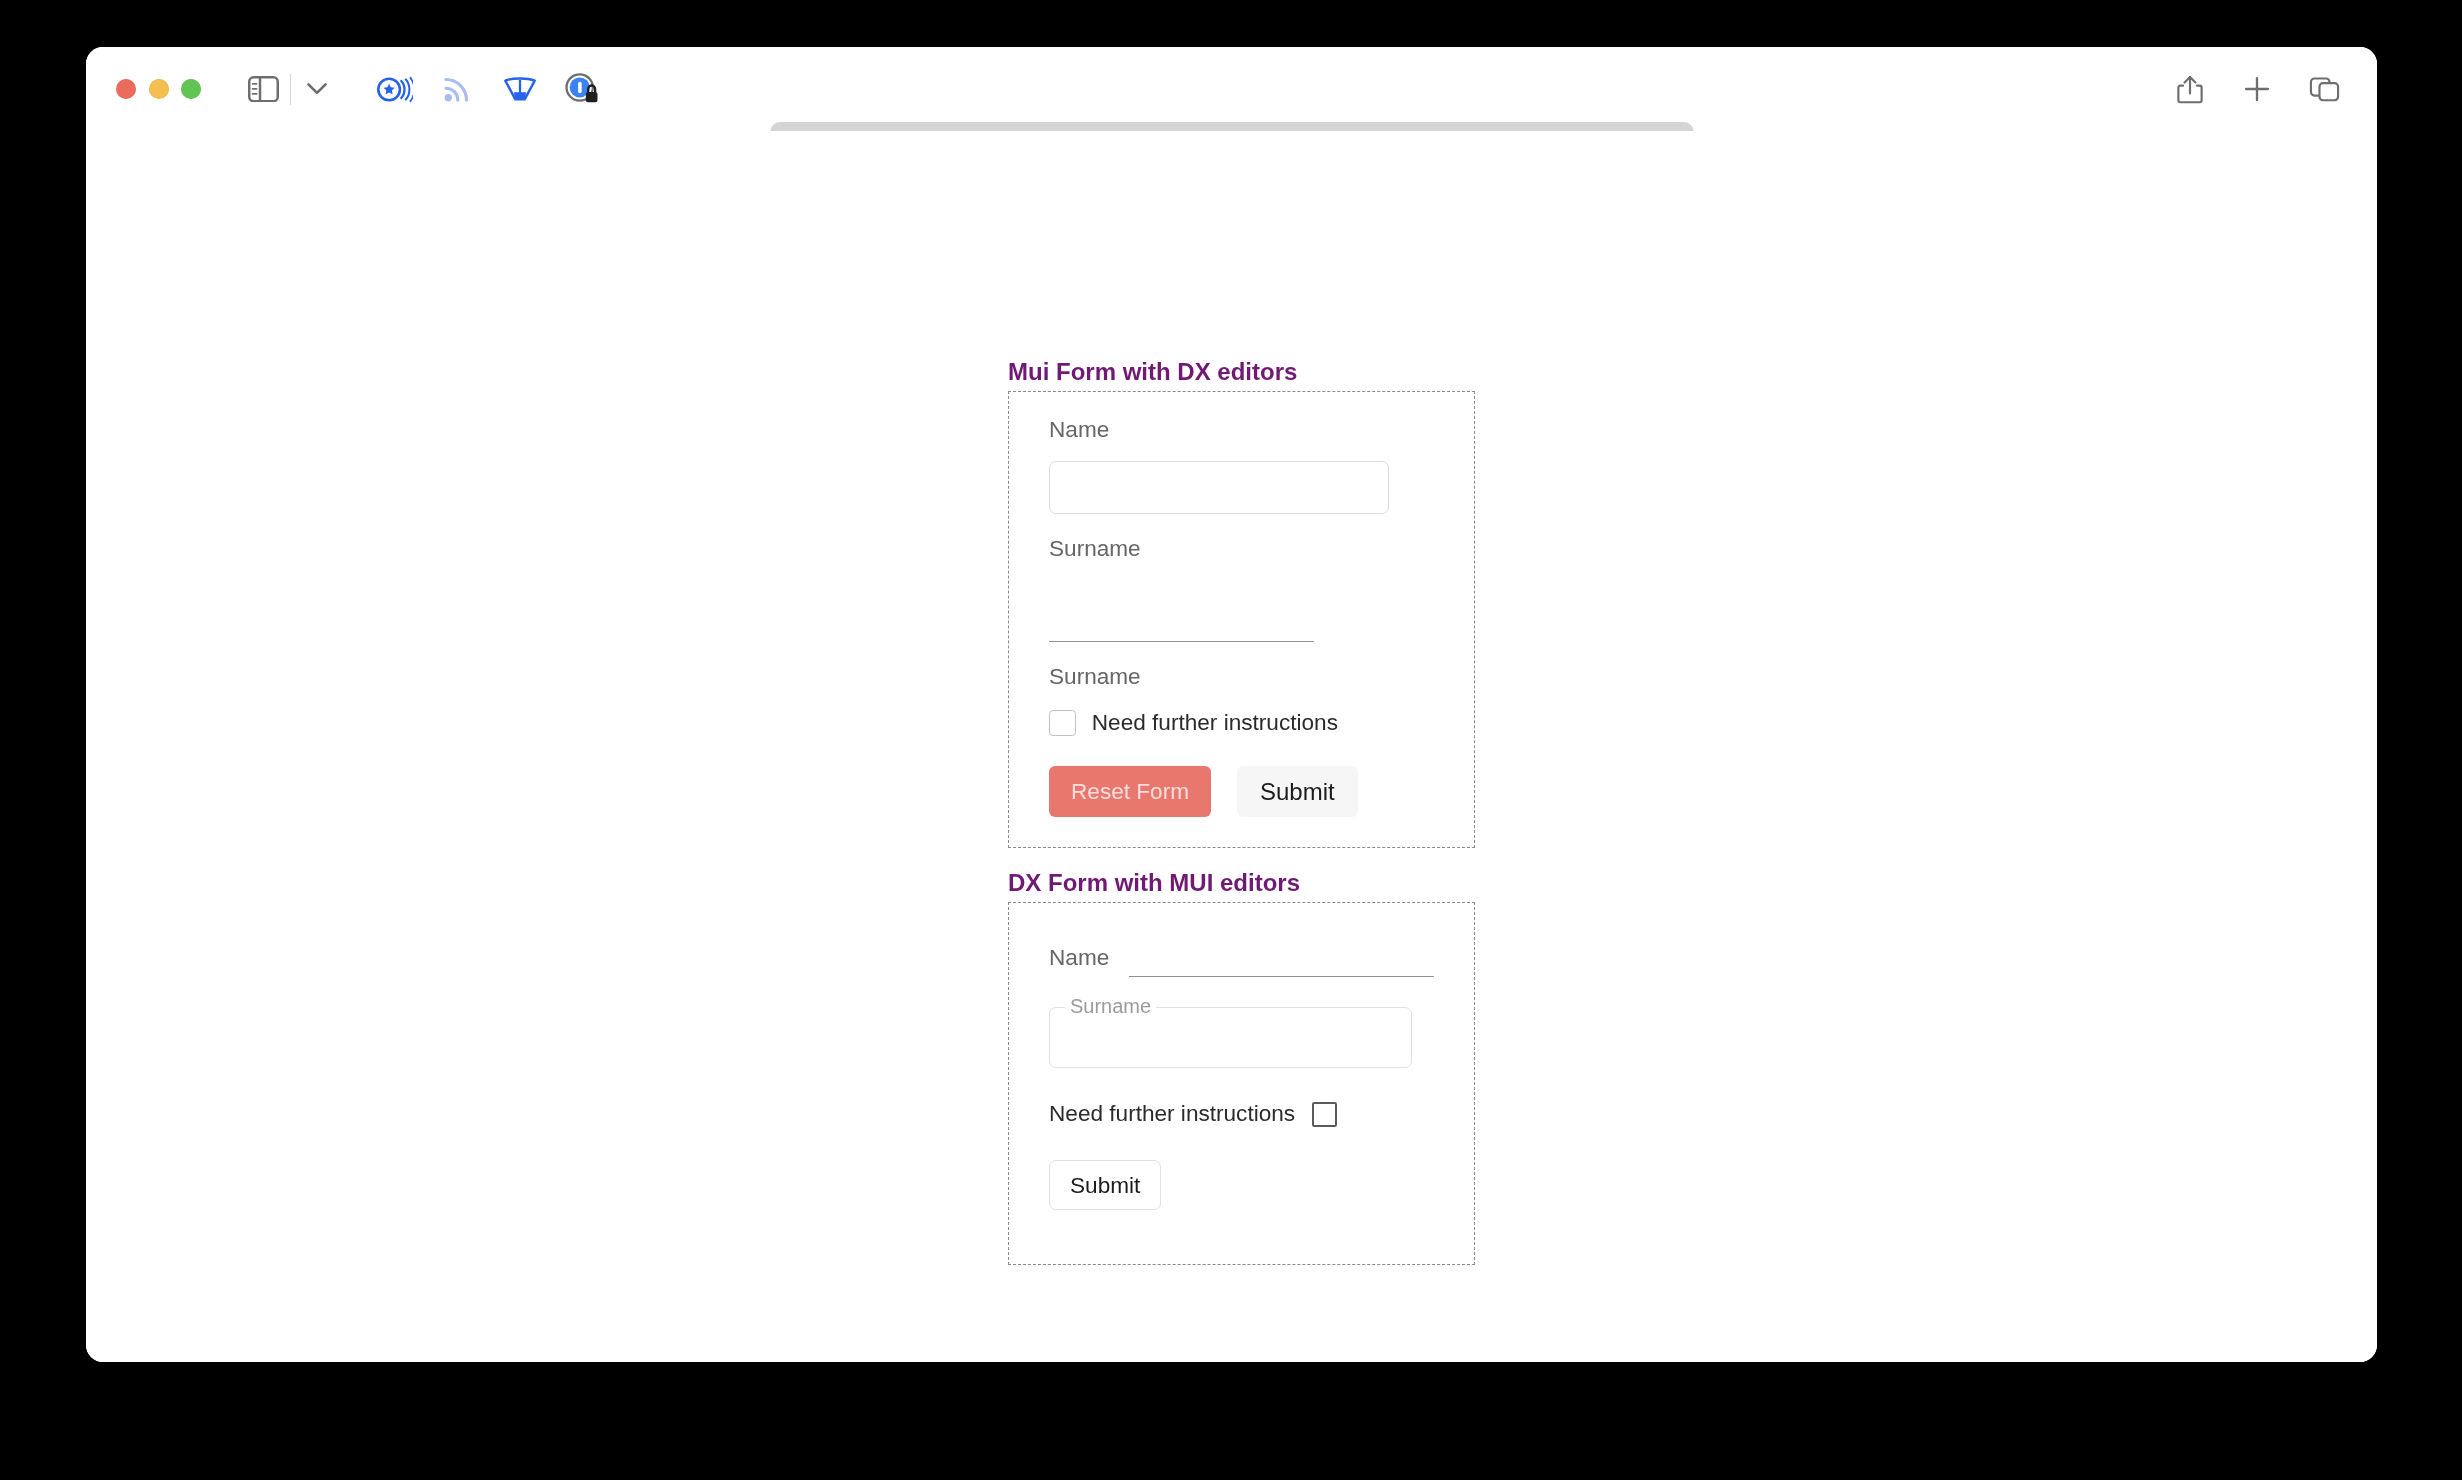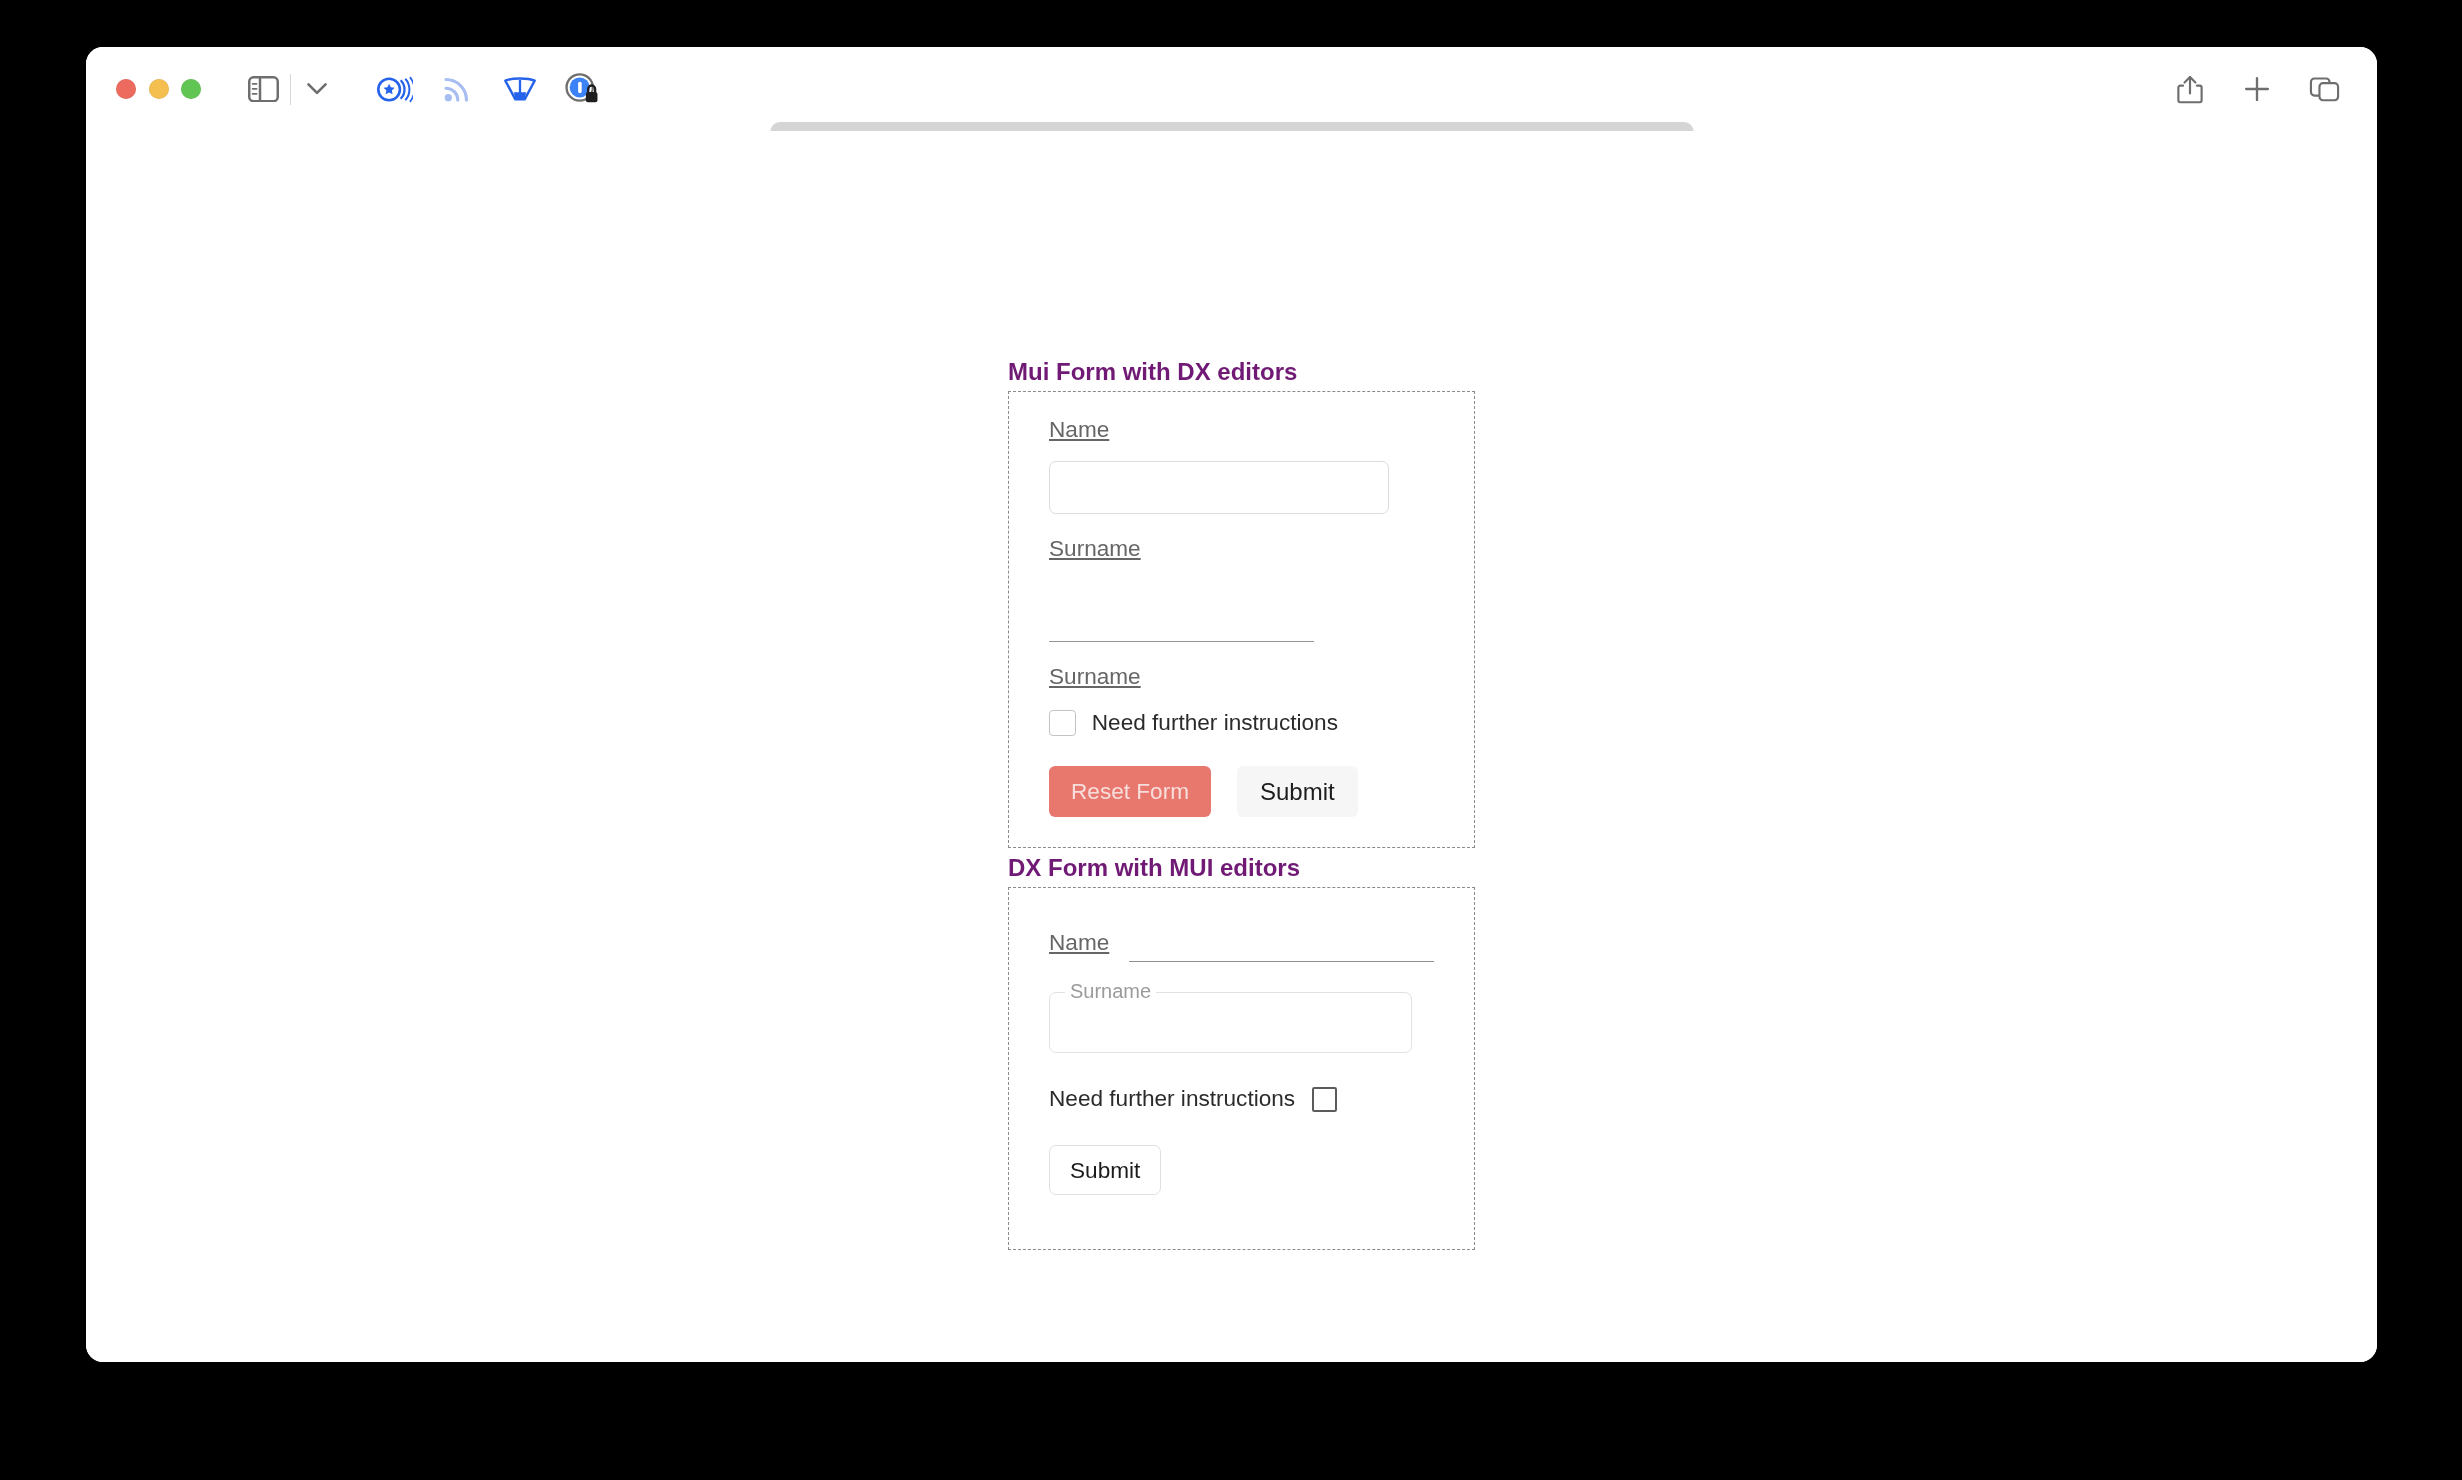--- a/index.html
+++ b/index.html
@@ -143,21 +143,20 @@
     border: 1.6px dashed #8a8a8a;
     background: transparent;
     padding: 23px 40px 30px 40px;
   }
 
   
   .field-label {
     font-size: 22.6px;
     color: #666666;
     line-height: 1.3;
-    text-decoration: underline;
   }
 
   
   .dx-textbox {
     width: 340px;
     height: 53px;
     border: 1.6px solid #dddddd;
     border-radius: 7px;
     background: #ffffff;
     margin-top: 17px;
@@ -216,21 +215,21 @@
     border-radius: 6.2px;
     font-size: 24px;
     font-family: "Liberation Sans", sans-serif;
     padding: 0 23px;
     height: 51px;
     line-height: 51px;
     white-space: nowrap;
   }
 
   
-  #form2-wrapper { margin-top: 5px; }
+  #form2-wrapper { margin-top: 20px; }
 
   .dx-field-row {
     display: flex;
     align-items: flex-end;
     gap: 0;
     margin-top: 30px;
   }
   .dx-field-row .field-label {
     flex: none;
     padding-bottom: 4.7px;

